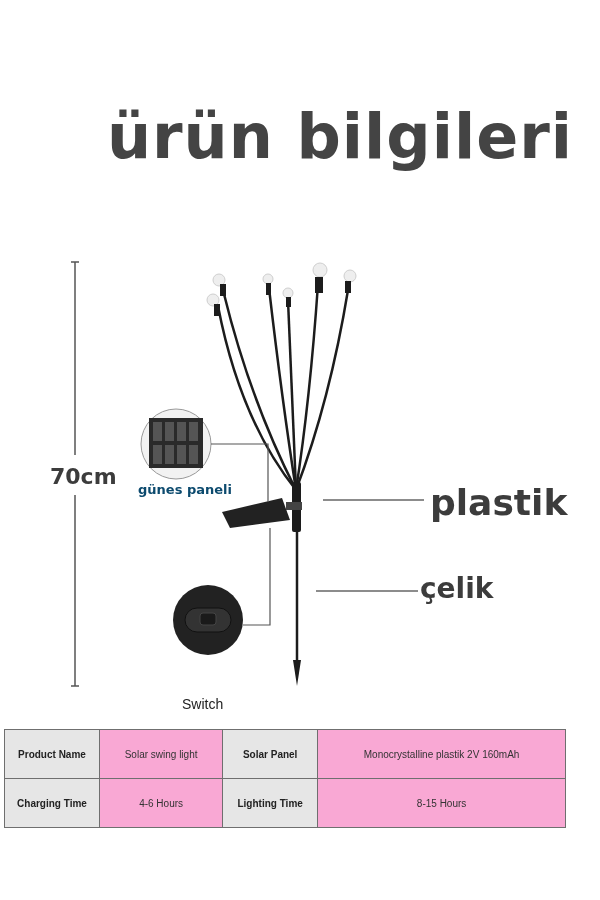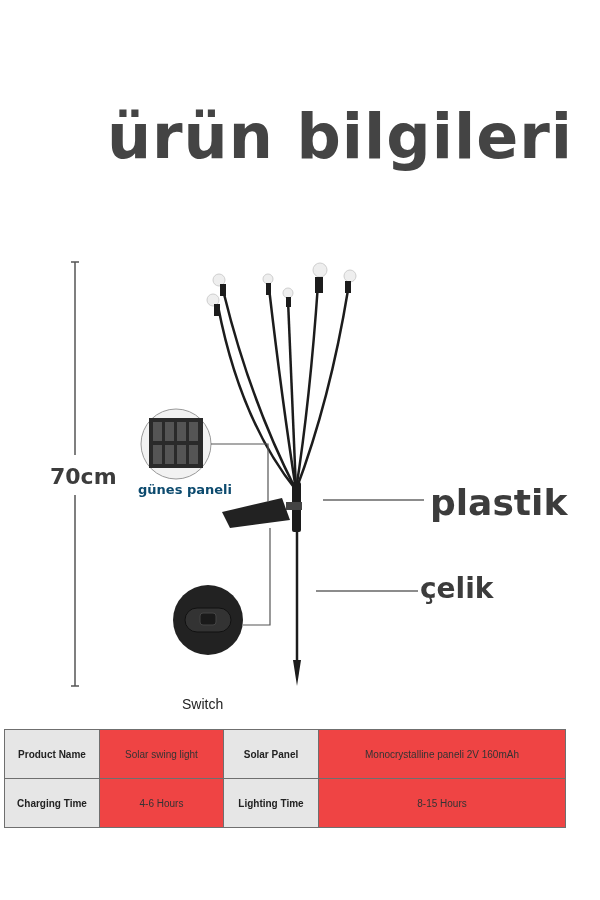--- a/index.html
+++ b/index.html
@@ -8,21 +8,21 @@
   .diagram { position: absolute; left: 0; top: 250px; width: 480px; height: 450px; }
   .lbl { position: absolute; font-family: "DejaVu Sans", sans-serif; color: #3c3c3c; }
   .lbl-70 { left: 50px; top: 214px; font-size: 22px; font-weight: bold; }
   .lbl-gunes { left: 130px; top: 232px; font-size: 13px; font-weight: bold; color: #0c4a6e; margin-left: 8px; }
   .lbl-plastik { left: 430px; top: 232px; font-size: 36px; font-weight: bold; }
   .lbl-celik { left: 420px; top: 322px; font-size: 28px; font-weight: bold; }
   .lbl-switch { left: 182px; top: 408px; font-size: 14px; font-family: "Liberation Sans", sans-serif; color: #222; margin-top: 38px; }
   table.spec { position: absolute; left: 4px; top: 729px; width: 562px; border-collapse: collapse; font-size: 10px; }
   table.spec td { border: 1px solid #6f6f6f; text-align: center; height: 32px; padding: 8px 4px; }
   table.spec td.k { background: #e6e6e6; font-weight: bold; color: #222; width: 86px; }
-  table.spec td.v { background: #ef4444; color: #333; }
+  table.spec td.v { background: #f9a8d4; color: #333; }
   table.spec td.v.big { font-size: 12px; line-height: 14px; }
 </style>
 </head>
 <body>
 
 <div class="title">ürün bilgileri</div>
 
 <div class="diagram">
   <svg width="600" height="450" viewBox="0 0 600 450">
 
@@ -92,21 +92,21 @@
   <div class="lbl lbl-celik">çelik</div>
   <div class="lbl lbl-switch">Switch</div>
 </div>
 
 <table class="spec">
   <tbody>
       <tr>
     <td class="k">Product Name</td>
     <td class="v">Solar swing light</td>
     <td class="k">Solar Panel</td>
-    <td class="v">Monocrystalline paneli 2V 160mAh</td>
+    <td class="v">Monocrystalline plastik 2V 160mAh</td>
   </tr>
   <tr>
     <td class="k">Charging Time</td>
     <td class="v">4-6 Hours</td>
     <td class="k">Lighting Time</td>
     <td class="v">8-15 Hours</td>
   </tr>
 </tbody>
   </table>
 

